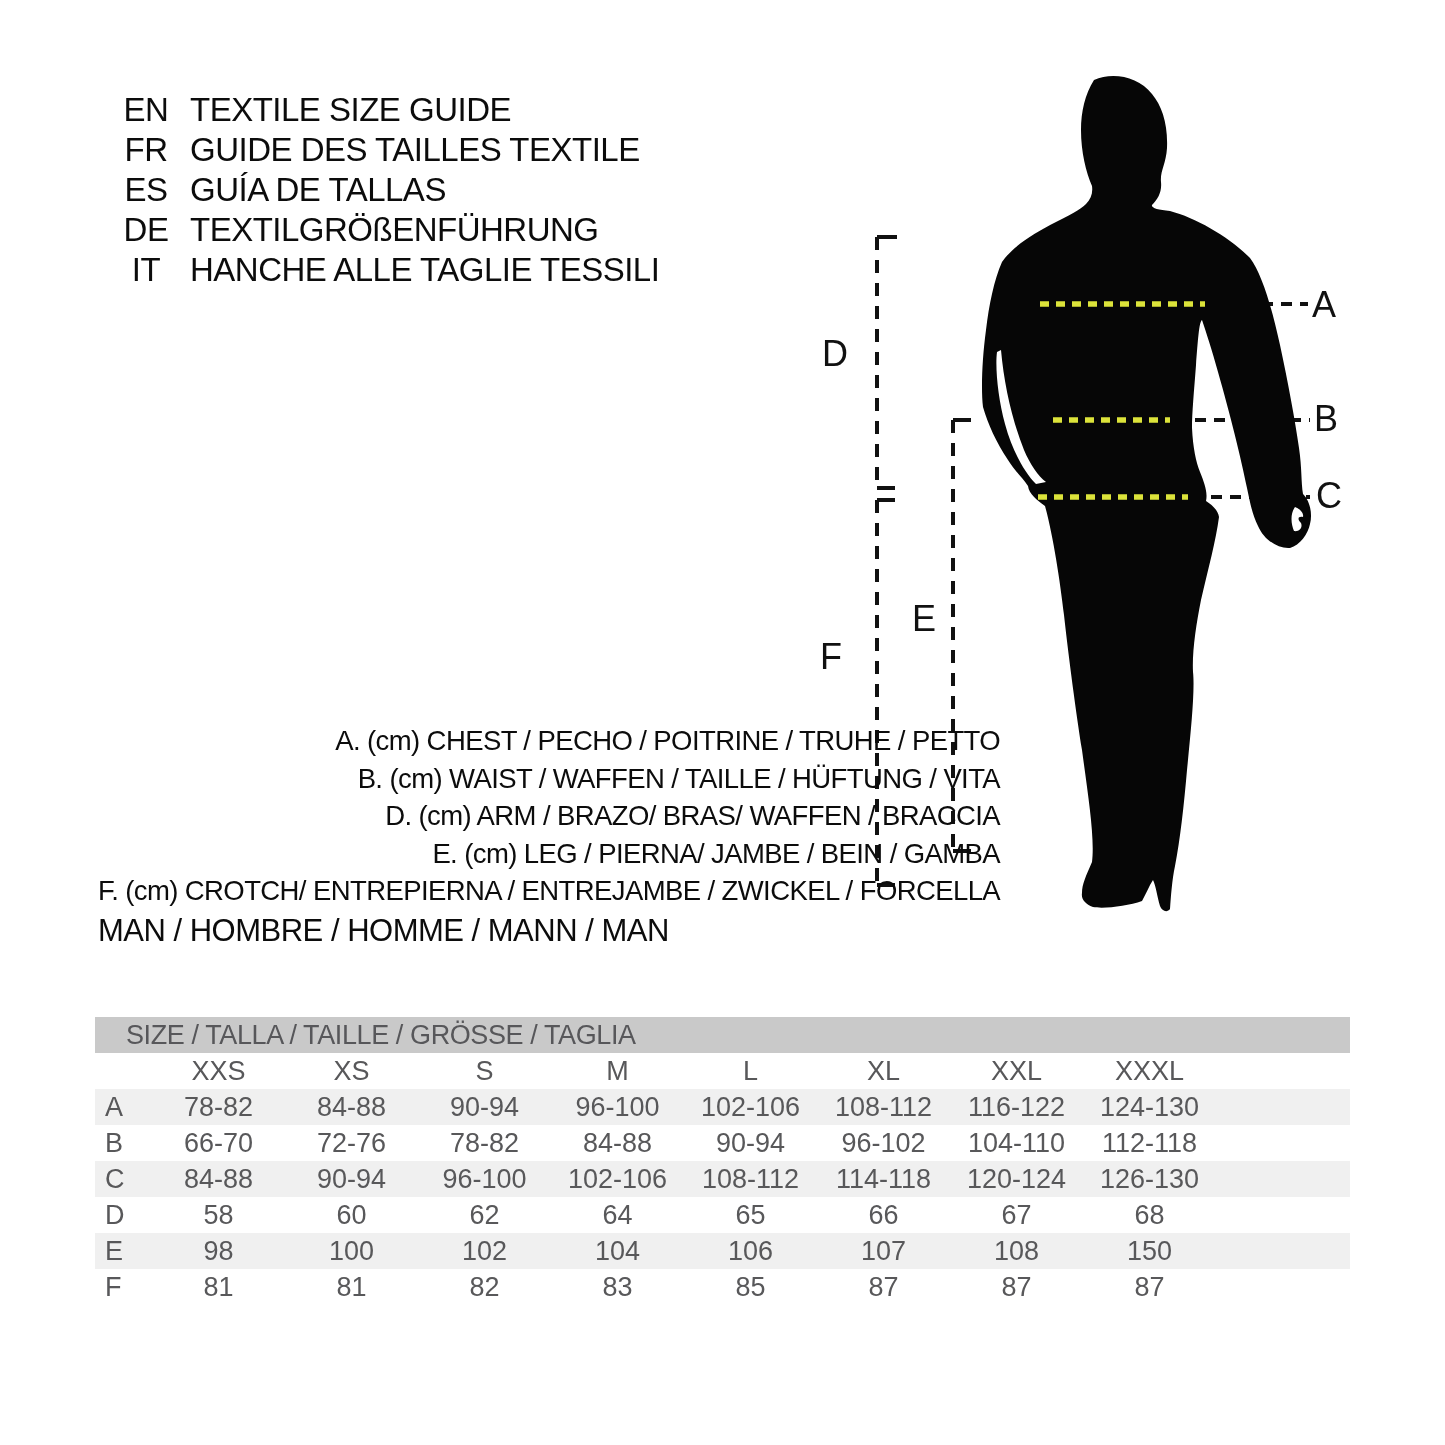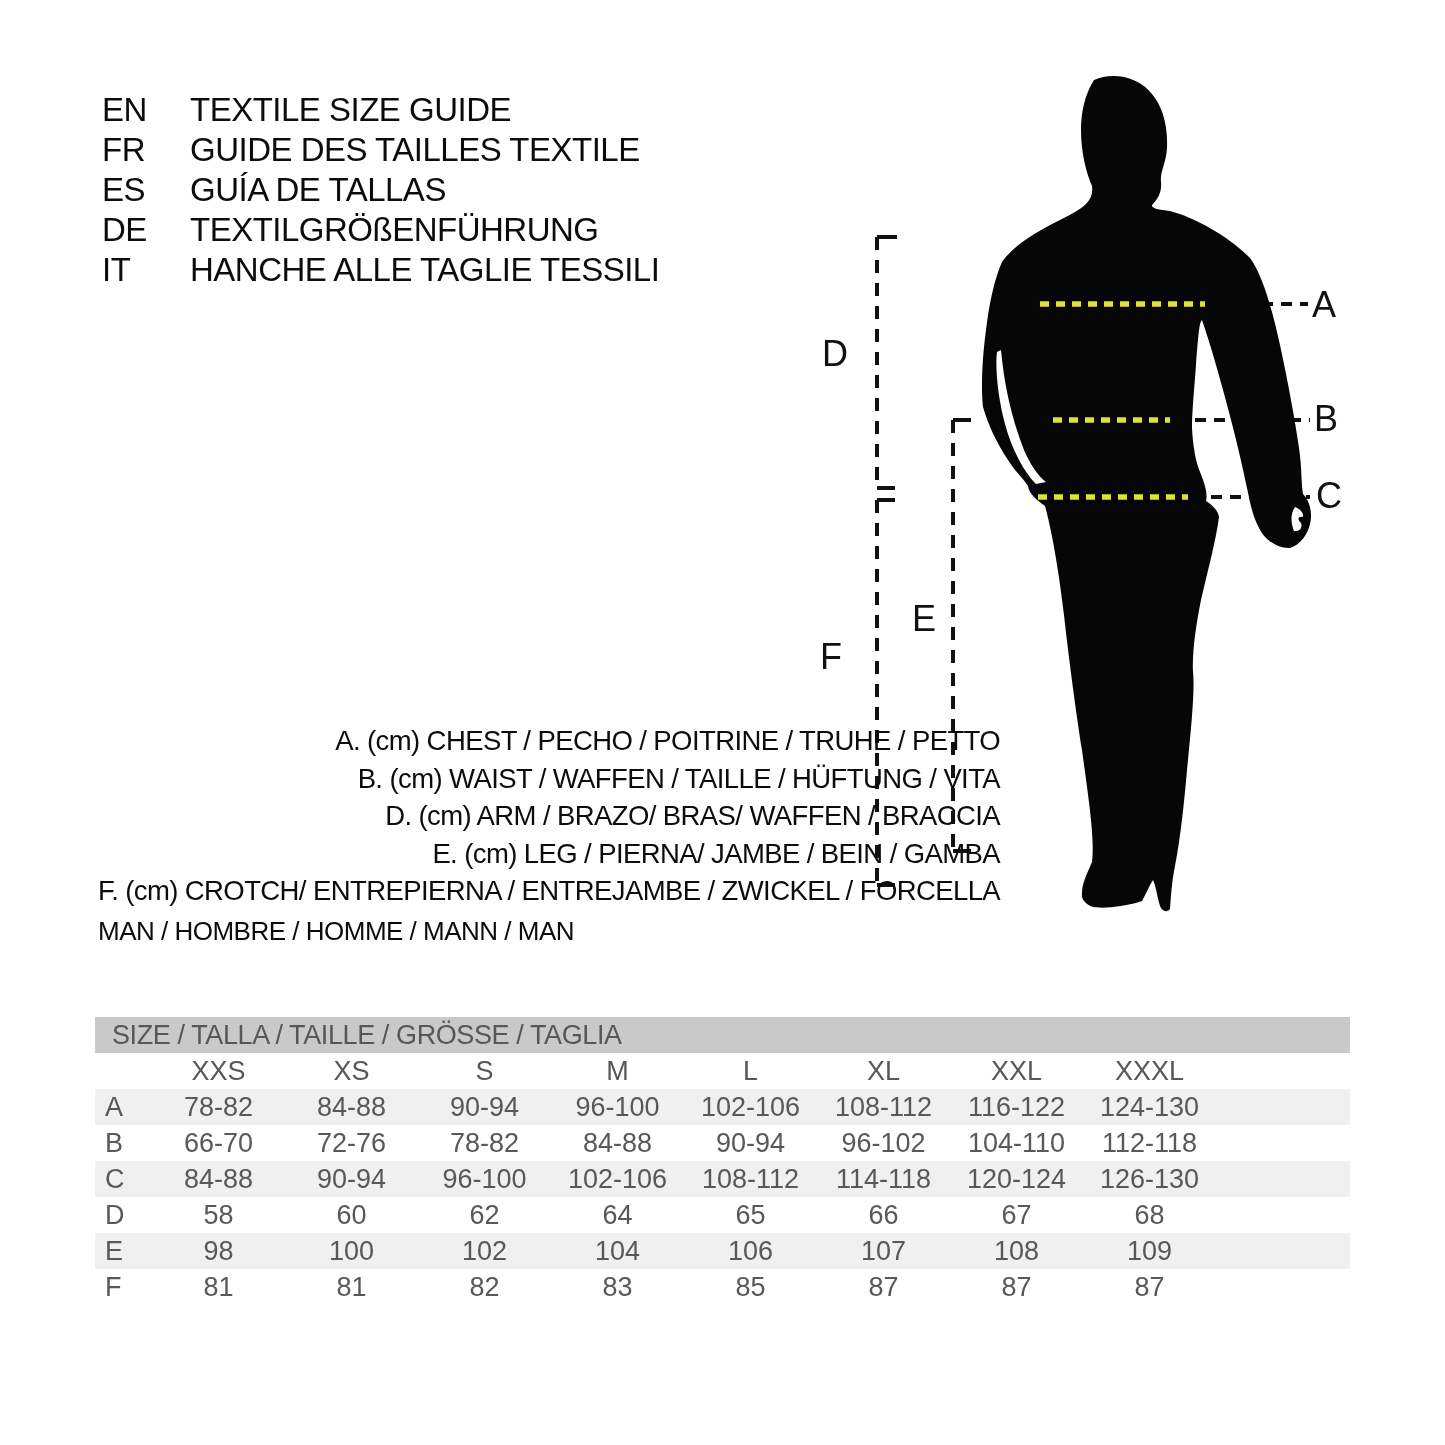--- a/index.html
+++ b/index.html
@@ -4,31 +4,31 @@
 <style>
   html,body{margin:0;padding:0;}
   body{
     width:1445px;height:1445px;position:relative;background:#ffffff;
     font-family:"Liberation Sans","DejaVu Sans",sans-serif;
     color:#0c0c0c;overflow:hidden;
   }
   
   .lang-block{position:absolute;left:102px;top:90px;}
   .lang-row{display:flex;height:40px;line-height:40px;font-size:33px;letter-spacing:-0.5px;white-space:nowrap;}
-  .lang-code{width:88px;flex:0 0 88px;}
+  .lang-code{width:88px;flex:0 0 88px;text-align:center;}
   
   .fig-svg{position:absolute;left:0;top:0;width:1445px;height:1445px;}
   
   .legend-block{position:absolute;left:98px;top:722px;text-align:right;}
   .legend-line{height:37.6px;line-height:37.6px;font-size:27.5px;letter-spacing:-0.6px;white-space:nowrap;}
   
-  .gender-line{position:absolute;left:98px;top:914px;height:34px;line-height:34px;font-size:26px;letter-spacing:-0.5px;white-space:nowrap;}
+  .gender-line{position:absolute;left:98px;top:914px;height:34px;line-height:34px;font-size:31px;letter-spacing:-0.5px;white-space:nowrap;}
   
   .size-table{position:absolute;left:95px;top:1017px;width:1255px;font-size:27px;color:#58585a;}
-  .tbar{height:36px;line-height:36px;background:#c9c9c9;color:#57575a;padding-left:17px;letter-spacing:-0.4px;white-space:nowrap;}
+  .tbar{height:36px;line-height:36px;background:#c9c9c9;color:#57575a;padding-left:31px;letter-spacing:-0.4px;white-space:nowrap;}
   .trow{display:grid;grid-template-columns:57px repeat(8,133px) 1fr;height:36px;line-height:36px;}
   .trow.stripe{background:#f0f0f0;}
   .tcell{text-align:center;white-space:nowrap;}
   .tlabel{text-align:left;padding-left:10px;}
 </style>
 </head>
 <body>
 
 <div class="lang-block">
   <div class="lang-row">
@@ -234,21 +234,21 @@
 
   <div class="trow stripe">
     <div class="tcell tlabel">E</div>
     <div class="tcell">98</div>
     <div class="tcell">100</div>
     <div class="tcell">102</div>
     <div class="tcell">104</div>
     <div class="tcell">106</div>
     <div class="tcell">107</div>
     <div class="tcell">108</div>
-    <div class="tcell">109</div>
+    <div class="tcell">150</div>
     <div class="tcell"></div>
   </div>
 
   <div class="trow">
     <div class="tcell tlabel">F</div>
     <div class="tcell">81</div>
     <div class="tcell">81</div>
     <div class="tcell">82</div>
     <div class="tcell">83</div>
     <div class="tcell">85</div>

